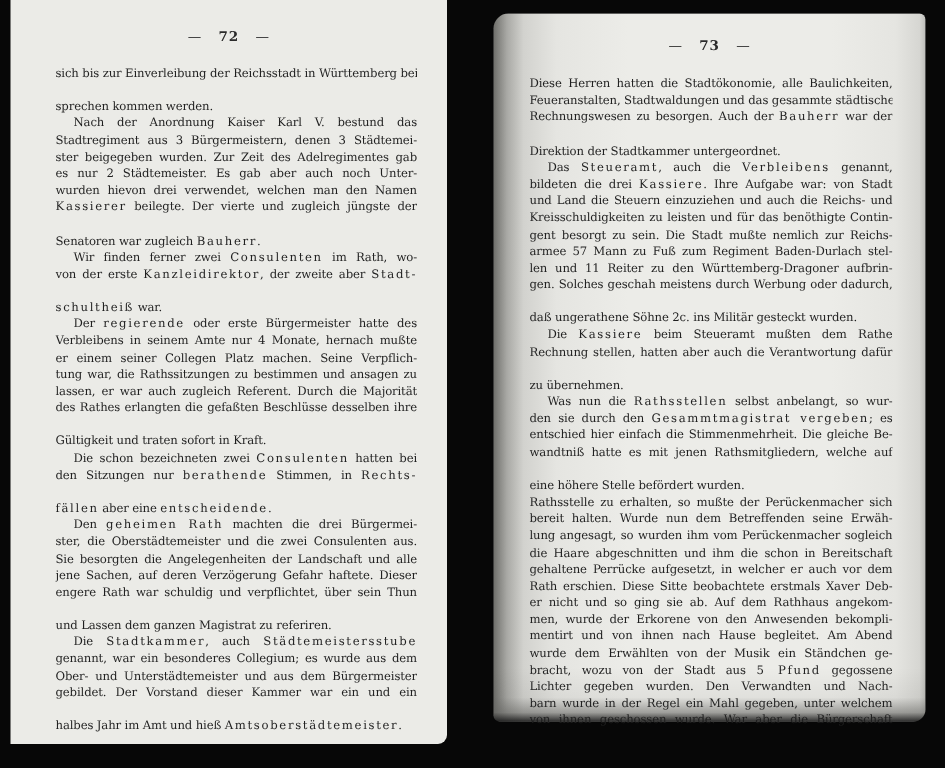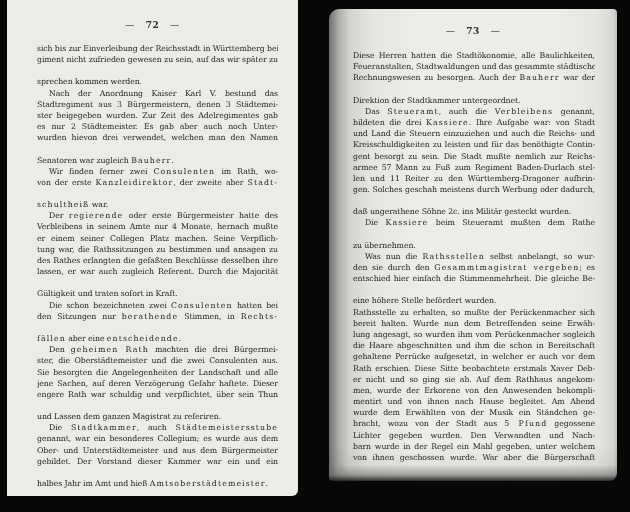--- a/index.html
+++ b/index.html
@@ -58,37 +58,37 @@
 <div class="stage">
 
   <div class="page page-left">
     <div class="page-header">
       <span class="dash">—</span>
       <span>72</span>
       <span class="dash">—</span>
     </div>
     <div class="textblock">
         <div class="line"><span>sich bis zur Einverleibung der Reichsstadt in Württemberg bei-</span></div>
-        <div class="line"><span>giment nicht zufrieden gewesen zu sein, auf das wir später zu</span></div>
         <div class="line end"><span>sprechen kommen werden.</span></div>
         <div class="line indent"><span>Nach der Anordnung Kaiser Karl V. bestund das</span></div>
         <div class="line"><span>Stadtregiment aus 3 Bürgermeistern, denen 3 Städtemei-</span></div>
         <div class="line"><span>ster beigegeben wurden. Zur Zeit des Adelregimentes gab</span></div>
         <div class="line"><span>es nur 2 Städtemeister. Es gab aber auch noch Unter-</span></div>
         <div class="line"><span>wurden hievon drei verwendet, welchen man den Namen</span></div>
+        <div class="line"><span class="sp">Kassierer</span><span> beilegte. Der vierte und zugleich jüngste der</span></div>
         <div class="line end"><span>Senatoren war zugleich </span><span class="sp">Bauherr</span><span>.</span></div>
         <div class="line indent"><span>Wir finden ferner zwei </span><span class="sp">Consulenten</span><span> im Rath, wo-</span></div>
         <div class="line"><span>von der erste </span><span class="sp">Kanzleidirektor</span><span>, der zweite aber </span><span class="sp">Stadt-</span></div>
         <div class="line end"><span class="sp">schultheiß</span><span> war.</span></div>
         <div class="line indent"><span>Der </span><span class="sp">regierende</span><span> oder erste Bürgermeister hatte des</span></div>
         <div class="line"><span>Verbleibens in seinem Amte nur 4 Monate, hernach mußte</span></div>
         <div class="line"><span>er einem seiner Collegen Platz machen. Seine Verpflich-</span></div>
         <div class="line"><span>tung war, die Rathssitzungen zu bestimmen und ansagen zu</span></div>
+        <div class="line"><span>lassen, er war auch zugleich Referent. Durch die Majorität</span></div>
         <div class="line"><span>des Rathes erlangten die gefaßten Beschlüsse desselben ihre</span></div>
-        <div class="line"><span>lassen, er war auch zugleich Referent. Durch die Majorität</span></div>
         <div class="line end"><span>Gültigkeit und traten sofort in Kraft.</span></div>
         <div class="line indent"><span>Die schon bezeichneten zwei </span><span class="sp">Consulenten</span><span> hatten bei</span></div>
         <div class="line"><span>den Sitzungen nur </span><span class="sp">berathende</span><span> Stimmen, in </span><span class="sp">Rechts-</span></div>
         <div class="line end"><span class="sp">fällen</span><span> aber eine </span><span class="sp">entscheidende</span><span>.</span></div>
         <div class="line indent"><span>Den </span><span class="sp">geheimen Rath</span><span> machten die drei Bürgermei-</span></div>
         <div class="line"><span>ster, die Oberstädtemeister und die zwei Consulenten aus.</span></div>
         <div class="line"><span>Sie besorgten die Angelegenheiten der Landschaft und alle</span></div>
         <div class="line"><span>jene Sachen, auf deren Verzögerung Gefahr haftete. Dieser</span></div>
         <div class="line"><span>engere Rath war schuldig und verpflichtet, über sein Thun</span></div>
         <div class="line end"><span>und Lassen dem ganzen Magistrat zu referiren.</span></div>
@@ -114,24 +114,26 @@
         <div class="line indent"><span>Das </span><span class="sp">Steueramt</span><span>, auch die </span><span class="sp">Verbleibens</span><span> genannt,</span></div>
         <div class="line"><span>bildeten die drei </span><span class="sp">Kassiere</span><span>. Ihre Aufgabe war: von Stadt</span></div>
         <div class="line"><span>und Land die Steuern einzuziehen und auch die Reichs- und</span></div>
         <div class="line"><span>Kreisschuldigkeiten zu leisten und für das benöthigte Contin-</span></div>
         <div class="line"><span>gent besorgt zu sein. Die Stadt mußte nemlich zur Reichs-</span></div>
         <div class="line"><span>armee 57 Mann zu Fuß zum Regiment Baden-Durlach stel-</span></div>
         <div class="line"><span>len und 11 Reiter zu den Württemberg-Dragoner aufbrin-</span></div>
         <div class="line"><span>gen. Solches geschah meistens durch Werbung oder dadurch,</span></div>
         <div class="line end"><span>daß ungerathene Söhne 2c. ins Militär gesteckt wurden.</span></div>
         <div class="line indent"><span>Die </span><span class="sp">Kassiere</span><span> beim Steueramt mußten dem Rathe</span></div>
+        <div class="line"><span>Rechnung stellen, hatten aber auch die Verantwortung dafür</span></div>
         <div class="line end"><span>zu übernehmen.</span></div>
         <div class="line indent"><span>Was nun die </span><span class="sp">Rathsstellen</span><span> selbst anbelangt, so wur-</span></div>
         <div class="line"><span>den sie durch den </span><span class="sp">Gesammtmagistrat vergeben</span><span>; es</span></div>
         <div class="line"><span>entschied hier einfach die Stimmenmehrheit. Die gleiche Be-</span></div>
+        <div class="line"><span>wandtniß hatte es mit jenen Rathsmitgliedern, welche auf</span></div>
         <div class="line end"><span>eine höhere Stelle befördert wurden.</span></div>
         <div class="line"><span>Rathsstelle zu erhalten, so mußte der Perückenmacher sich</span></div>
         <div class="line"><span>bereit halten. Wurde nun dem Betreffenden seine Erwäh-</span></div>
         <div class="line"><span>lung angesagt, so wurden ihm vom Perückenmacher sogleich</span></div>
         <div class="line"><span>die Haare abgeschnitten und ihm die schon in Bereitschaft</span></div>
         <div class="line"><span>gehaltene Perrücke aufgesetzt, in welcher er auch vor dem</span></div>
         <div class="line"><span>Rath erschien. Diese Sitte beobachtete erstmals Xaver Deb-</span></div>
         <div class="line"><span>er nicht und so ging sie ab. Auf dem Rathhaus angekom-</span></div>
         <div class="line"><span>men, wurde der Erkorene von den Anwesenden bekompli-</span></div>
         <div class="line"><span>mentirt und von ihnen nach Hause begleitet. Am Abend</span></div>

